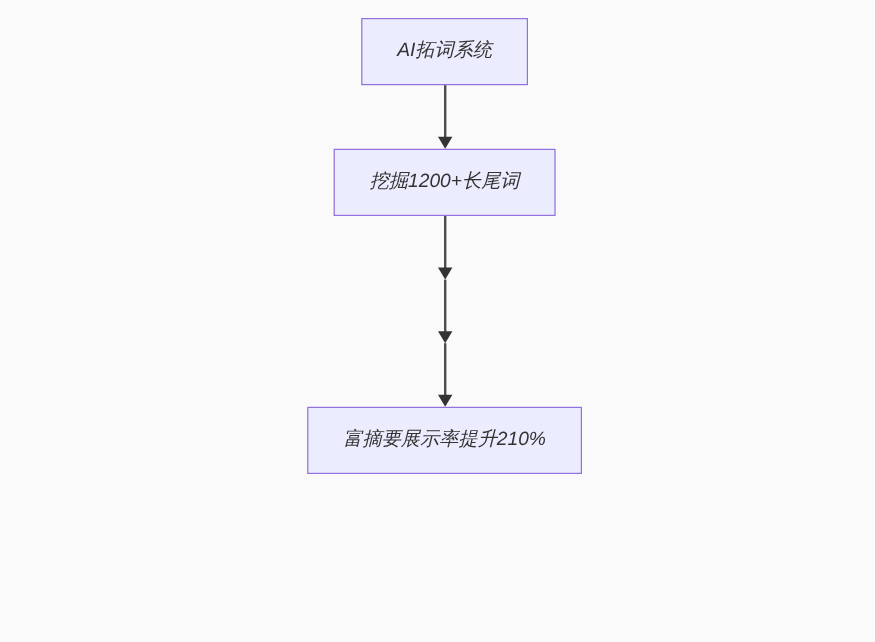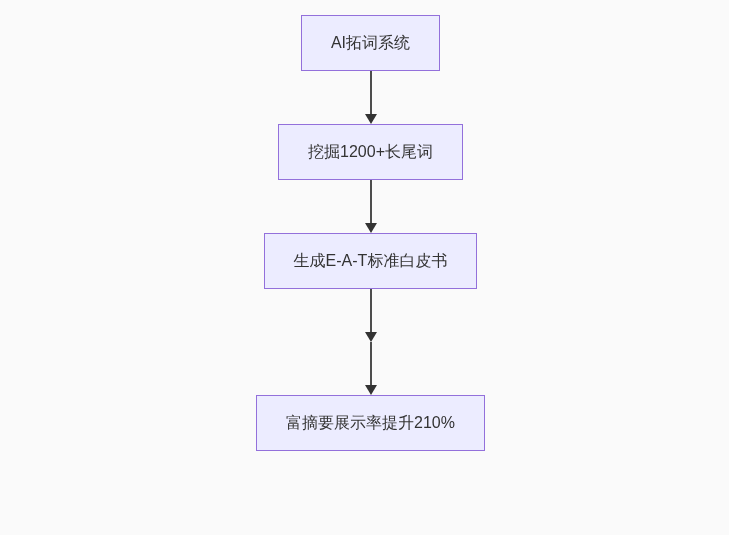--- a/index.html
+++ b/index.html
@@ -32,20 +32,21 @@
     color: #333333;
     font-size: 16px;
     line-height: 1;
     height: 56px;
     padding: 0 29px;
     display: flex;
     align-items: center;
     justify-content: center;
     white-space: nowrap;
     flex: 0 0 auto;
+    font-style: italic;
   }
 
   .edge {
     flex: 0 0 auto;
     height: 53px;
     width: 16px;
     position: relative;
     display: flex;
     flex-direction: column;
     align-items: center;
@@ -82,23 +83,20 @@
 
   <div class="flow-node">
     <span>挖掘1200+长尾词</span>
   </div>
 
   <div class="edge">
     <div class="shaft"></div>
     <div class="head"></div>
   </div>
 
-  <div class="flow-node">
-    <span>生成E-A-T标准白皮书</span>
-  </div>
 
   <div class="edge">
     <div class="shaft"></div>
     <div class="head"></div>
   </div>
 
 
   <div class="edge">
     <div class="shaft"></div>
     <div class="head"></div>

